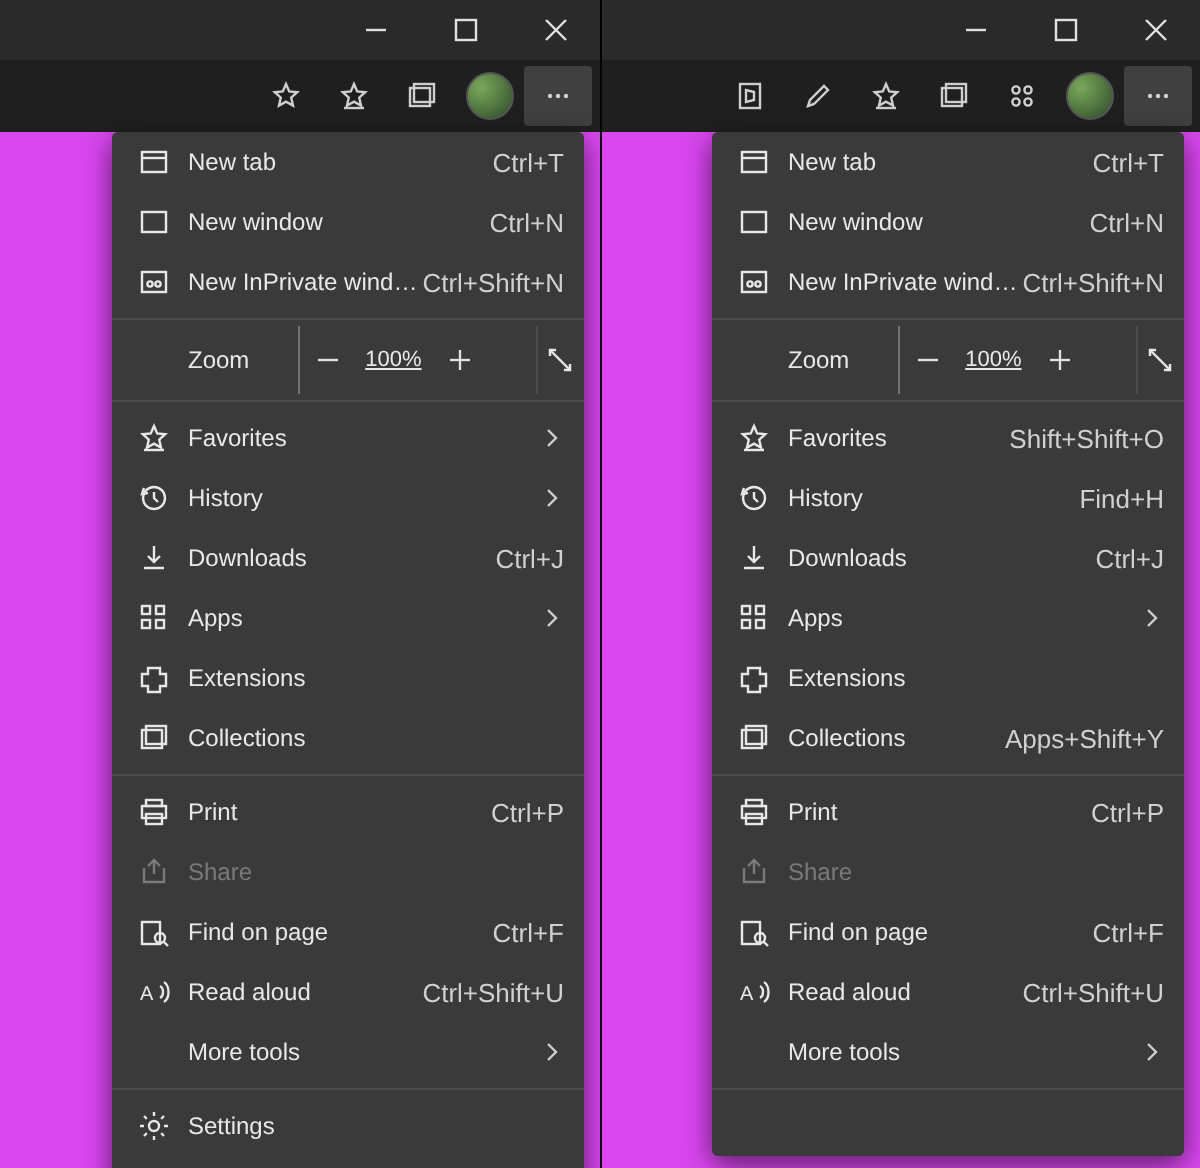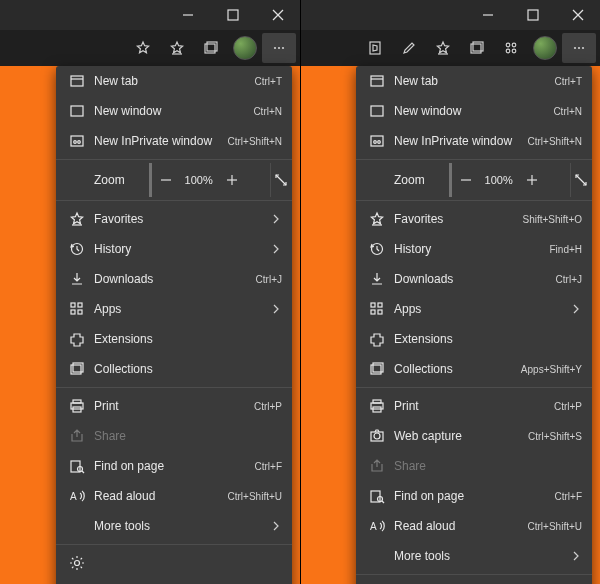--- a/index.html
+++ b/index.html
@@ -9,21 +9,21 @@
     background: #1a1a1a;
     font-family: "Segoe UI", Arial, sans-serif;
     font-size: 12px;
     color: #e8e8e8;
     overflow: hidden;
     display: flex;
   }
   .half {
     width: 300px;
     height: 584px;
-    background: #f97316;
+    background: #d946ef;
     position: relative;
     overflow: hidden;
   }
   .titlebar {
     height: 30px;
     display: flex;
     justify-content: flex-end;
     align-items: center;
     background: #2a2a2a;
   }
@@ -90,21 +90,21 @@
     flex-shrink: 0;
   }
   .menu-item .mi-label {
     flex: 1;
     padding-left: 6px;
     white-space: nowrap;
     overflow: hidden;
     text-overflow: ellipsis;
   }
   .menu-item .mi-acc {
-    font-size: 10px;
+    font-size: 13px;
     color: #d0d0d0;
     white-space: nowrap;
   }
   .menu-item .mi-chev {
     width: 14px;
     text-align: center;
     color: #cfcfcf;
     font-size: 12px;
   }
   .sep {
@@ -118,22 +118,23 @@
     height: 34px;
     gap: 24px;
   }
   .zoom-label {
     flex: 1;
     padding-left: 38px;
   }
   .zoom-ctrl {
     display: flex;
     align-items: center;
-    border-left: 3px solid #737373;
+    border-left: 1px solid #737373;
     height: 100%;
+    text-decoration: underline;
   }
   .zoom-btn {
     width: 28px;
     height: 100%;
     display: flex;
     align-items: center;
     justify-content: center;
     color: #e0e0e0;
     border-left: 0;
   }
@@ -479,20 +480,21 @@
           </svg>
         </span>
     </div>
     <div class="sep"></div>
     <div class="menu-item">
       <span class="mi-icon">
           <svg width="16" height="16">
             <use href="#i-gear"></use>
           </svg>
         </span>
+      <span class="mi-label">Settings</span>
     </div>
     <div class="menu-item">
       
       
       
     </div>
 
   </div>
 </div>
 
@@ -661,29 +663,20 @@
     <div class="sep"></div>
     <div class="menu-item">
       <span class="mi-icon">
           <svg width="16" height="16">
             <use href="#i-print"></use>
           </svg>
         </span>
       <span class="mi-label">Print</span>
       <span class="mi-acc">Ctrl+P</span>
     </div>
-    <div class="menu-item">
-      <span class="mi-icon">
-          <svg width="16" height="16">
-            <use href="#i-capture"></use>
-          </svg>
-        </span>
-      <span class="mi-label">Web capture</span>
-      <span class="mi-acc">Ctrl+Shift+S</span>
-    </div>
     <div class="menu-item disabled">
       <span class="mi-icon">
           <svg width="16" height="16">
             <use href="#i-share"></use>
           </svg>
         </span>
       <span class="mi-label">Share</span>
     </div>
     <div class="menu-item">
       <span class="mi-icon">

